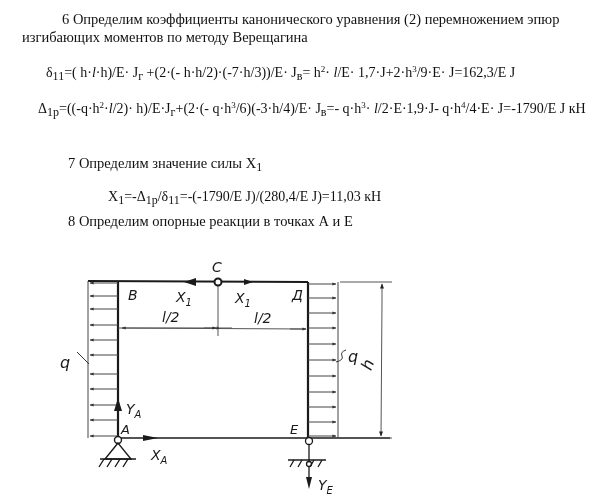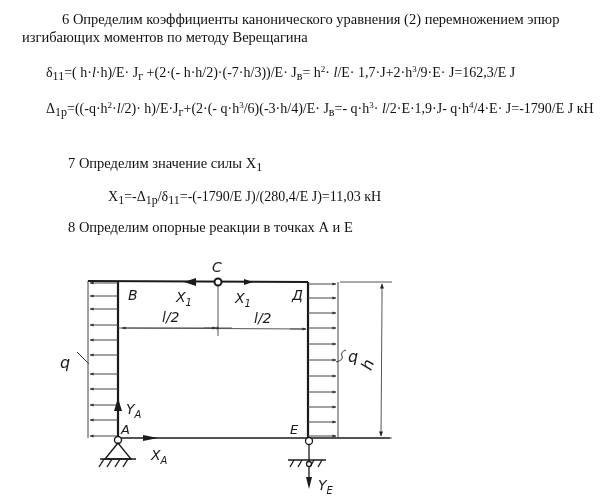--- a/index.html
+++ b/index.html
@@ -16,32 +16,32 @@
 </head>
 <body>
 
 <div class="t" style="left:62px; top:10px;font-family:Liberation Serif, serif;">6 Определим коэффициенты канонического уравнения (2) перемножением эпюр</div>
 <div class="t" style="left:22px; top:28px;">изгибающих моментов по методу Верещагина</div>
 
 <div class="t formula" style="left:46px; top:64px;">
   <span>δ</span><sub>11</sub><span>=( h·</span><i>l</i><span>·h)/E· J</span><sub>г</sub><span> +(2·(- h·h/2)·(-7·h/3))/E· J</span><sub>в</sub><span>= h</span><sup>2</sup><span>· </span><i>l</i><span>/E· 1,7·J+2·h</span><sup>3</sup><span>/9·E· J=162,3/E J</span>
 </div>
 
-<div class="t formula" style="left:38px; top:100px;margin-left:8px;">
+<div class="t formula" style="left:38px; top:100px;">
   <span>Δ</span><sub>1p</sub><span>=((-q·h</span><sup>2</sup><span>·</span><i>l</i><span>/2)· h)/E·J</span><sub>г</sub><span>+(2·(- q·h</span><sup>3</sup><span>/6)(-3·h/4)/E· J</span><sub>в</sub><span>=- q·h</span><sup>3</sup><span>· </span><i>l</i><span>/2·E·1,9·J- q·h</span><sup>4</sup><span>/4·E· J=-1790/E J  кН</span>
 </div>
 
 <div class="t" style="left:68px; top:154px;">
   <span>7 Определим значение силы X</span><sub>1</sub>
 </div>
 <div class="t formula" style="left:108px; top:188px;">
   <span>X</span><sub>1</sub><span>=-Δ</span><sub>1p</sub><span>/δ</span><sub>11</sub><span>=-(-1790/E J)/(280,4/E J)=11,03 кН</span>
 </div>
 
-<div class="t" style="left:68px; top:218px;">8 Определим опорные реакции в точках А и Е</div>
+<div class="t" style="left:68px; top:212px;">8 Определим опорные реакции в точках А и Е</div>
 
 <svg class="diagram" width="603" height="501" viewBox="0 0 603 501">
   <defs>
     <marker id="arr" viewBox="0 0 10 10" refX="9" refY="5" markerWidth="7" markerHeight="5" orient="auto">
       <path d="M0,1 L10,5 L0,9 z" fill="#222"></path>
     </marker>
     <marker id="arrS" viewBox="0 0 10 10" refX="9" refY="5" markerWidth="5" markerHeight="4" orient="auto">
       <path d="M0,1 L10,5 L0,9 z" fill="#333"></path>
     </marker>
   </defs>

